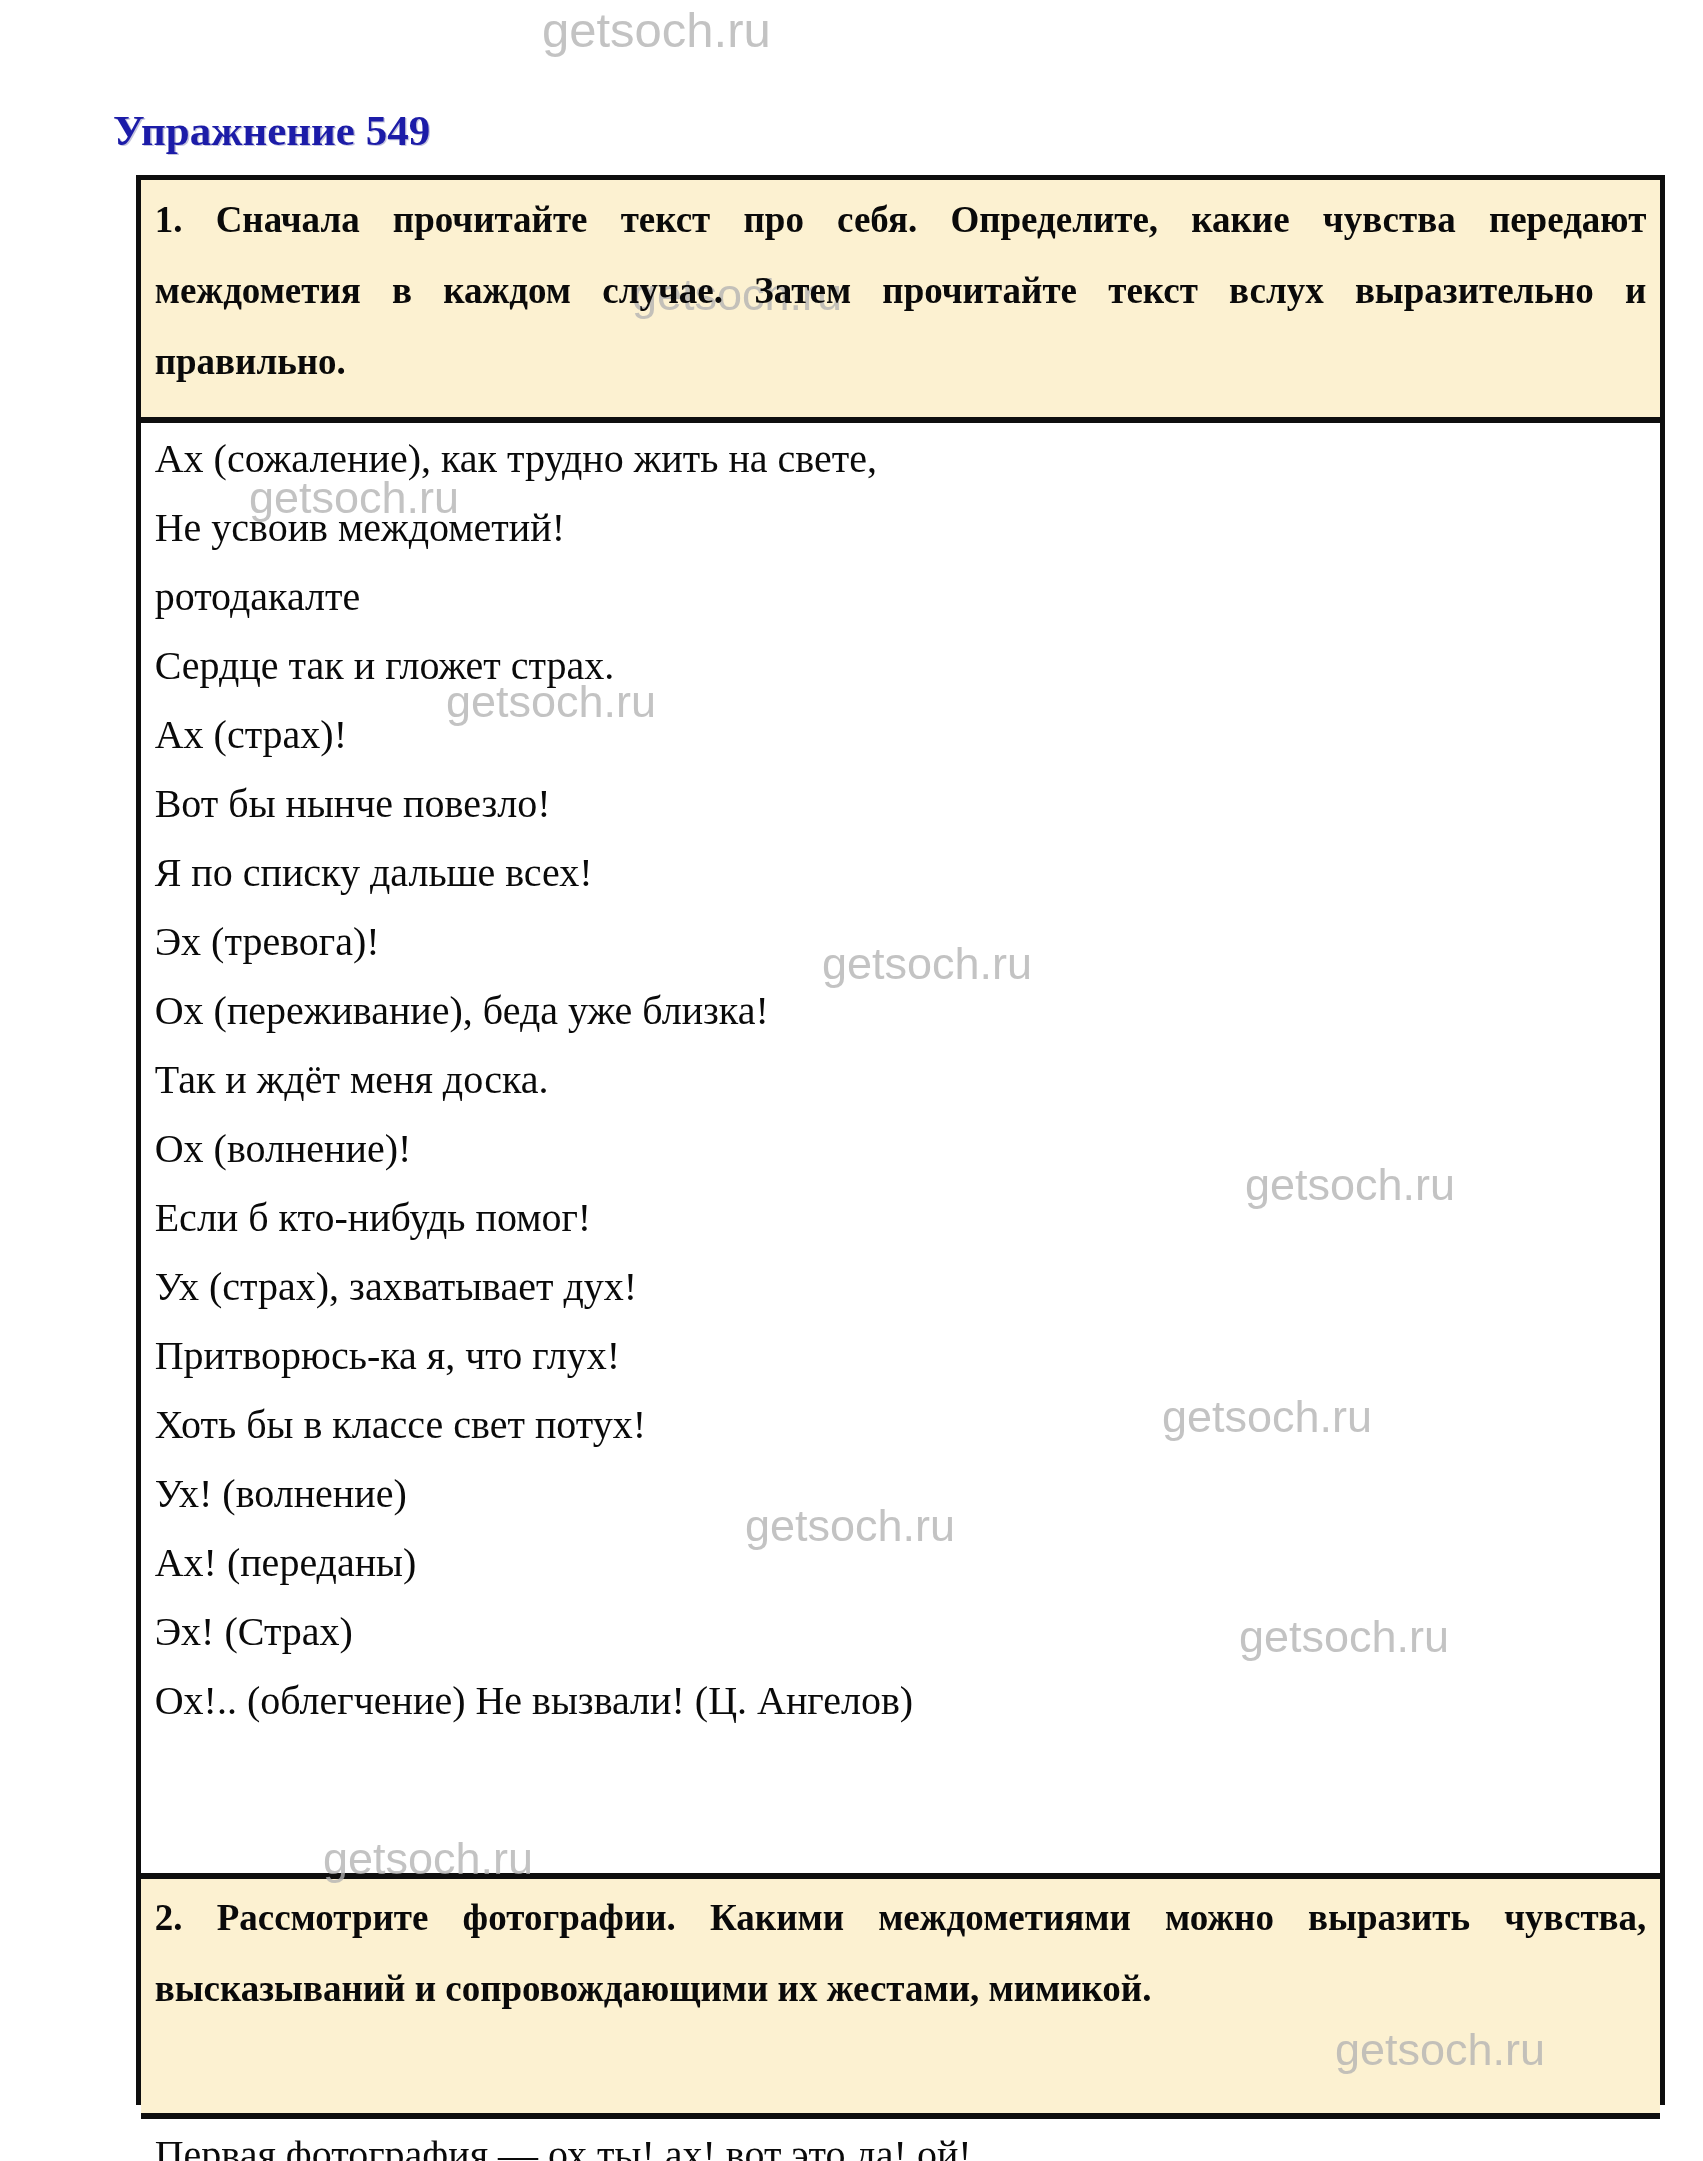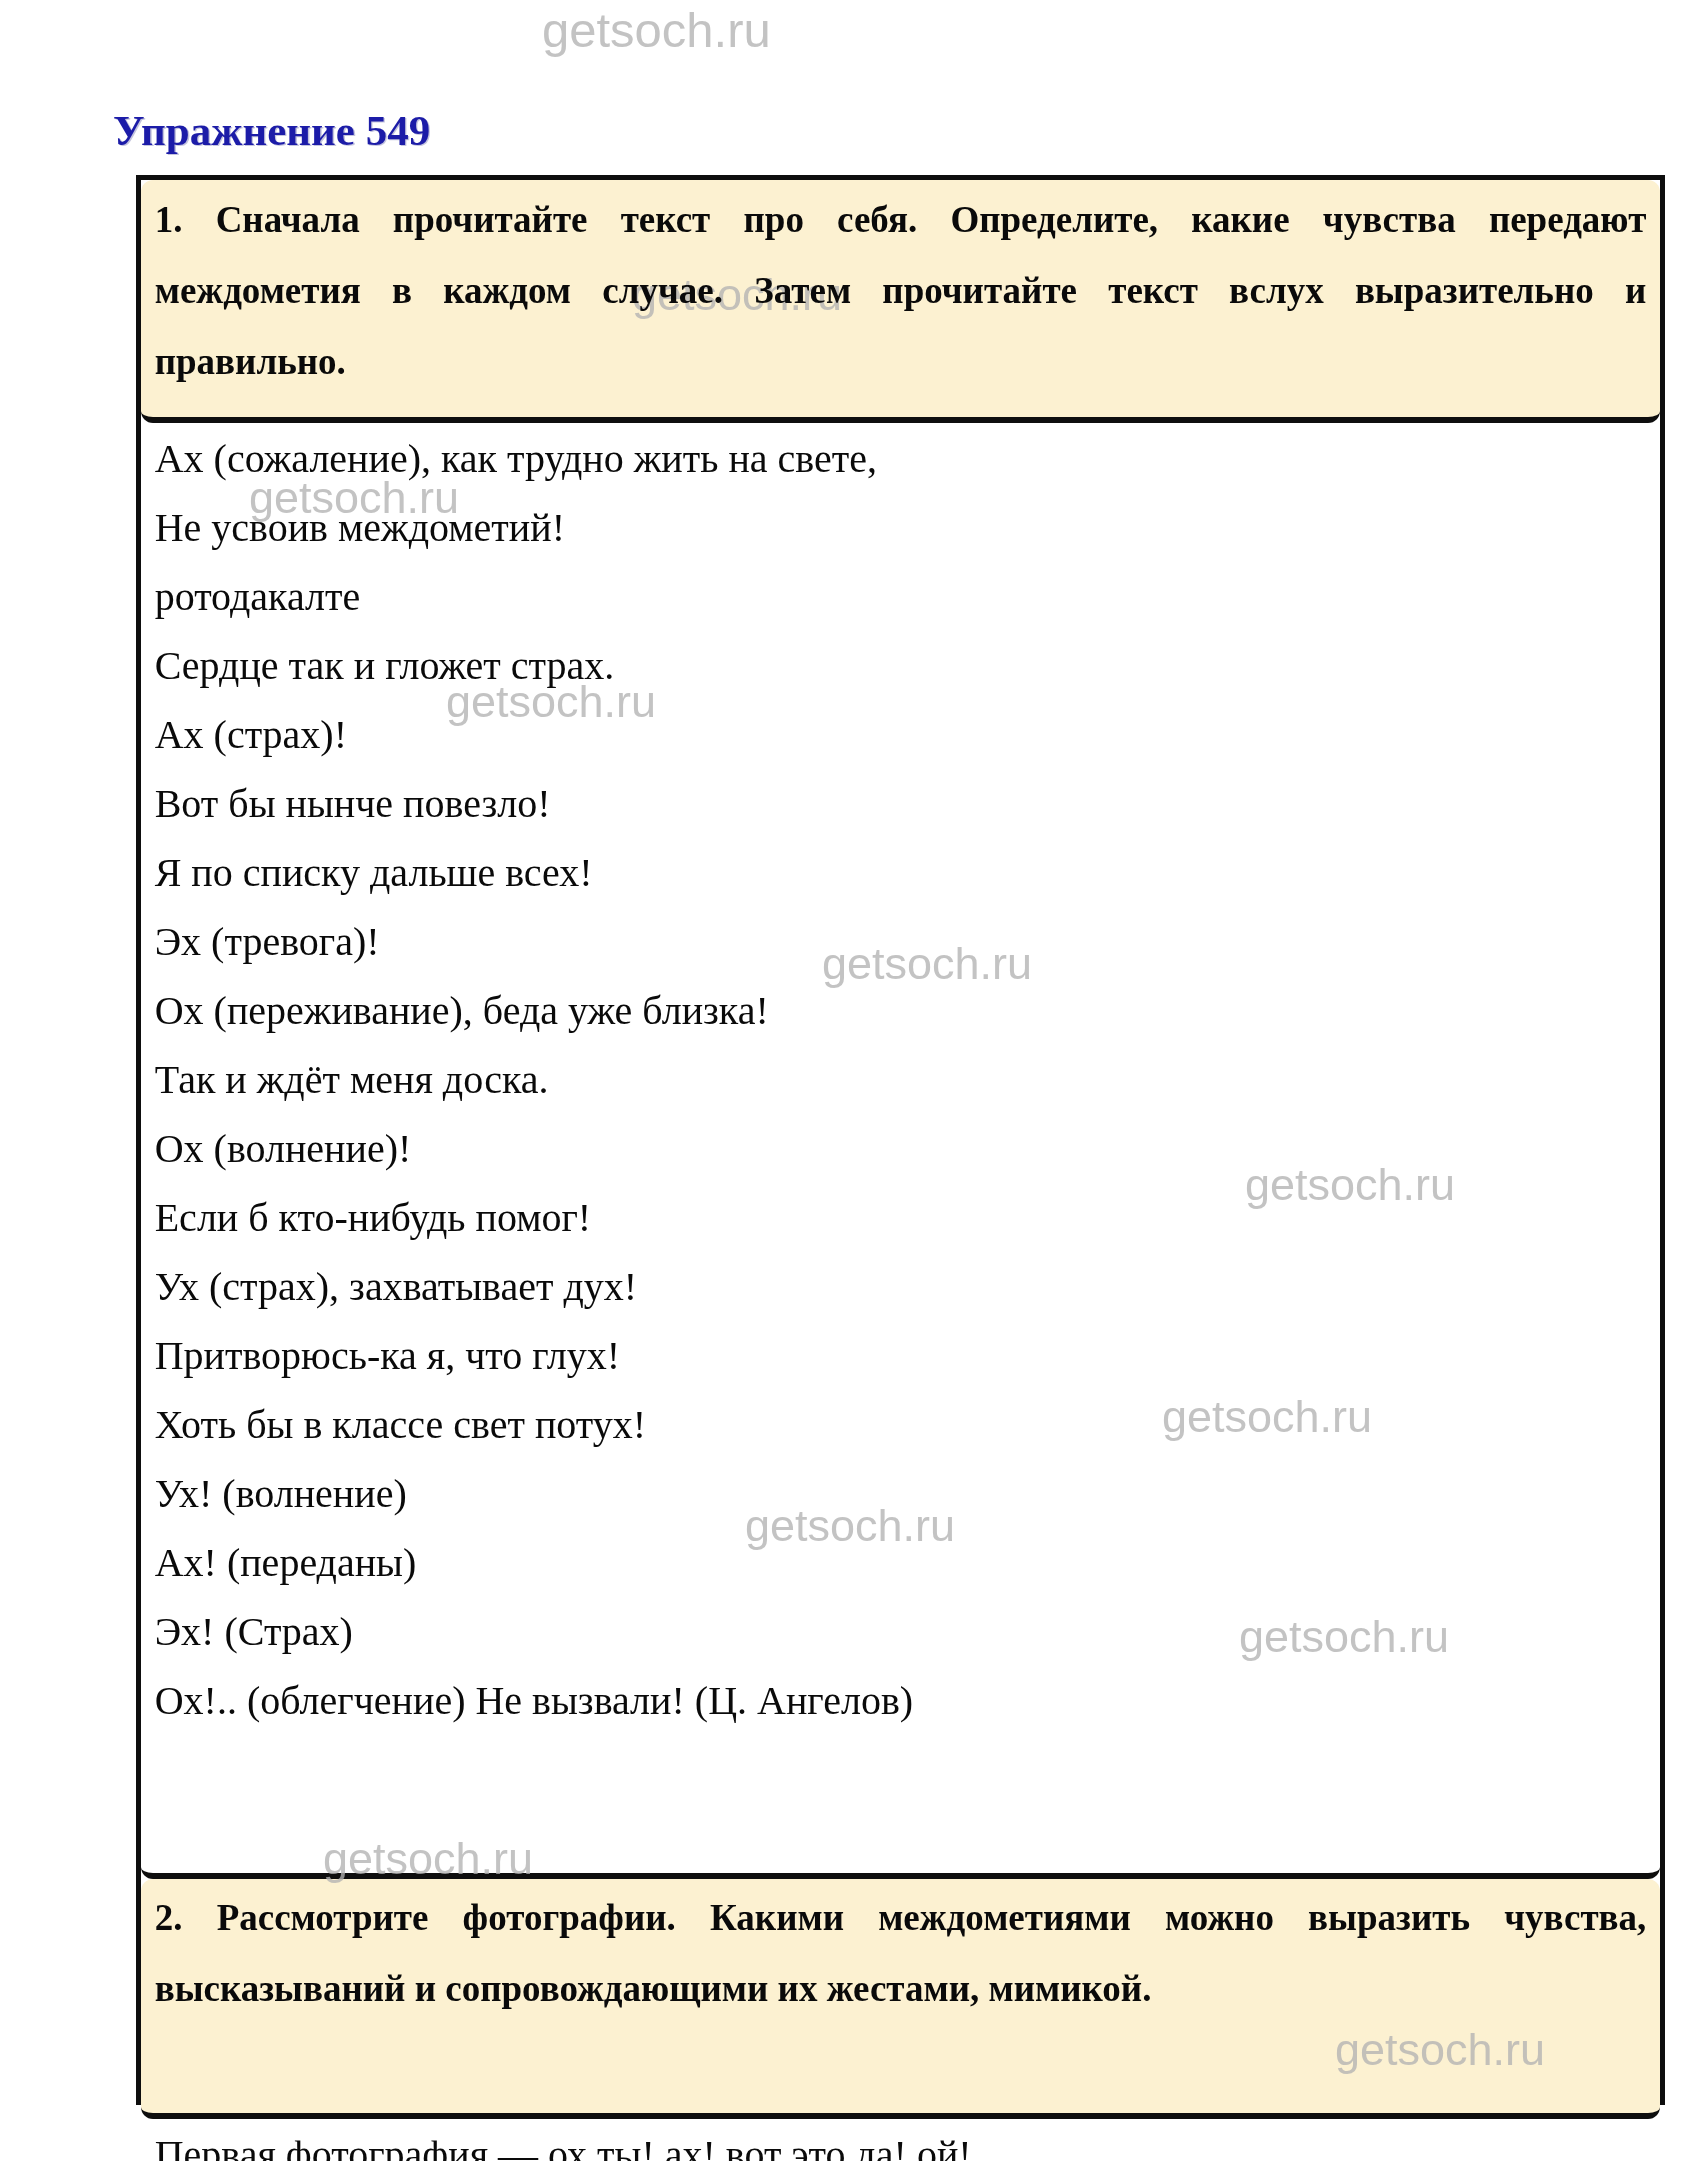--- a/index.html
+++ b/index.html
@@ -54,21 +54,21 @@
     box-sizing: border-box;
     background: transparent;
   }
   .sec {
     box-sizing: border-box;
     width: 100%;
     padding: 0 13.7px;
   }
   .sec.cream { background: #fcf1d1; }
   .sec.white { background: #ffffff; }
-  .sec.divider { border-bottom: 6.2px solid #0e0e0e; border-radius: 12px; }
+  .sec.divider { border-bottom: 6.2px solid #0e0e0e; }
 
   .sec-task1 { height: 243px; padding-top: 4.1px; }
   .sec-poem  { height: 1456px; padding-top: 1px; }
   .sec-task2 { height: 240px; padding-top: 2.7px; }
   .sec-answer{ height: 96px; padding-top: 1.4px; }
 
   .bline {
     position: relative;
     z-index: 2;
     font-weight: bold;

